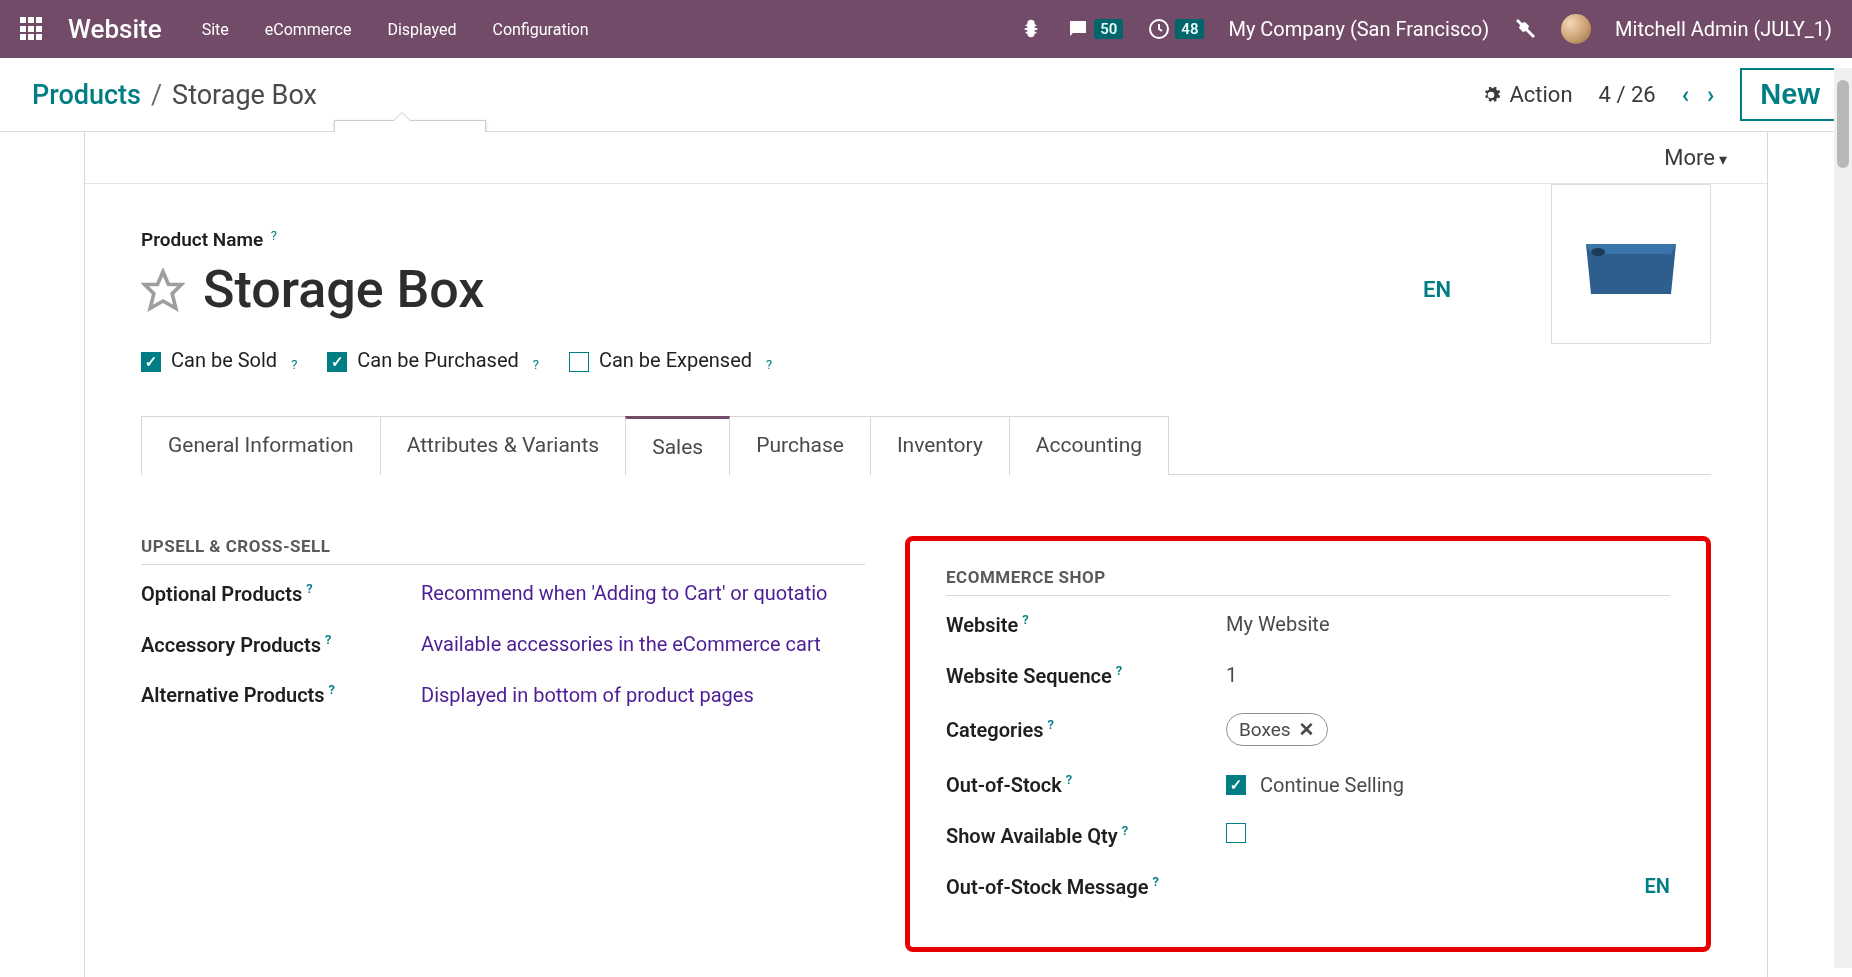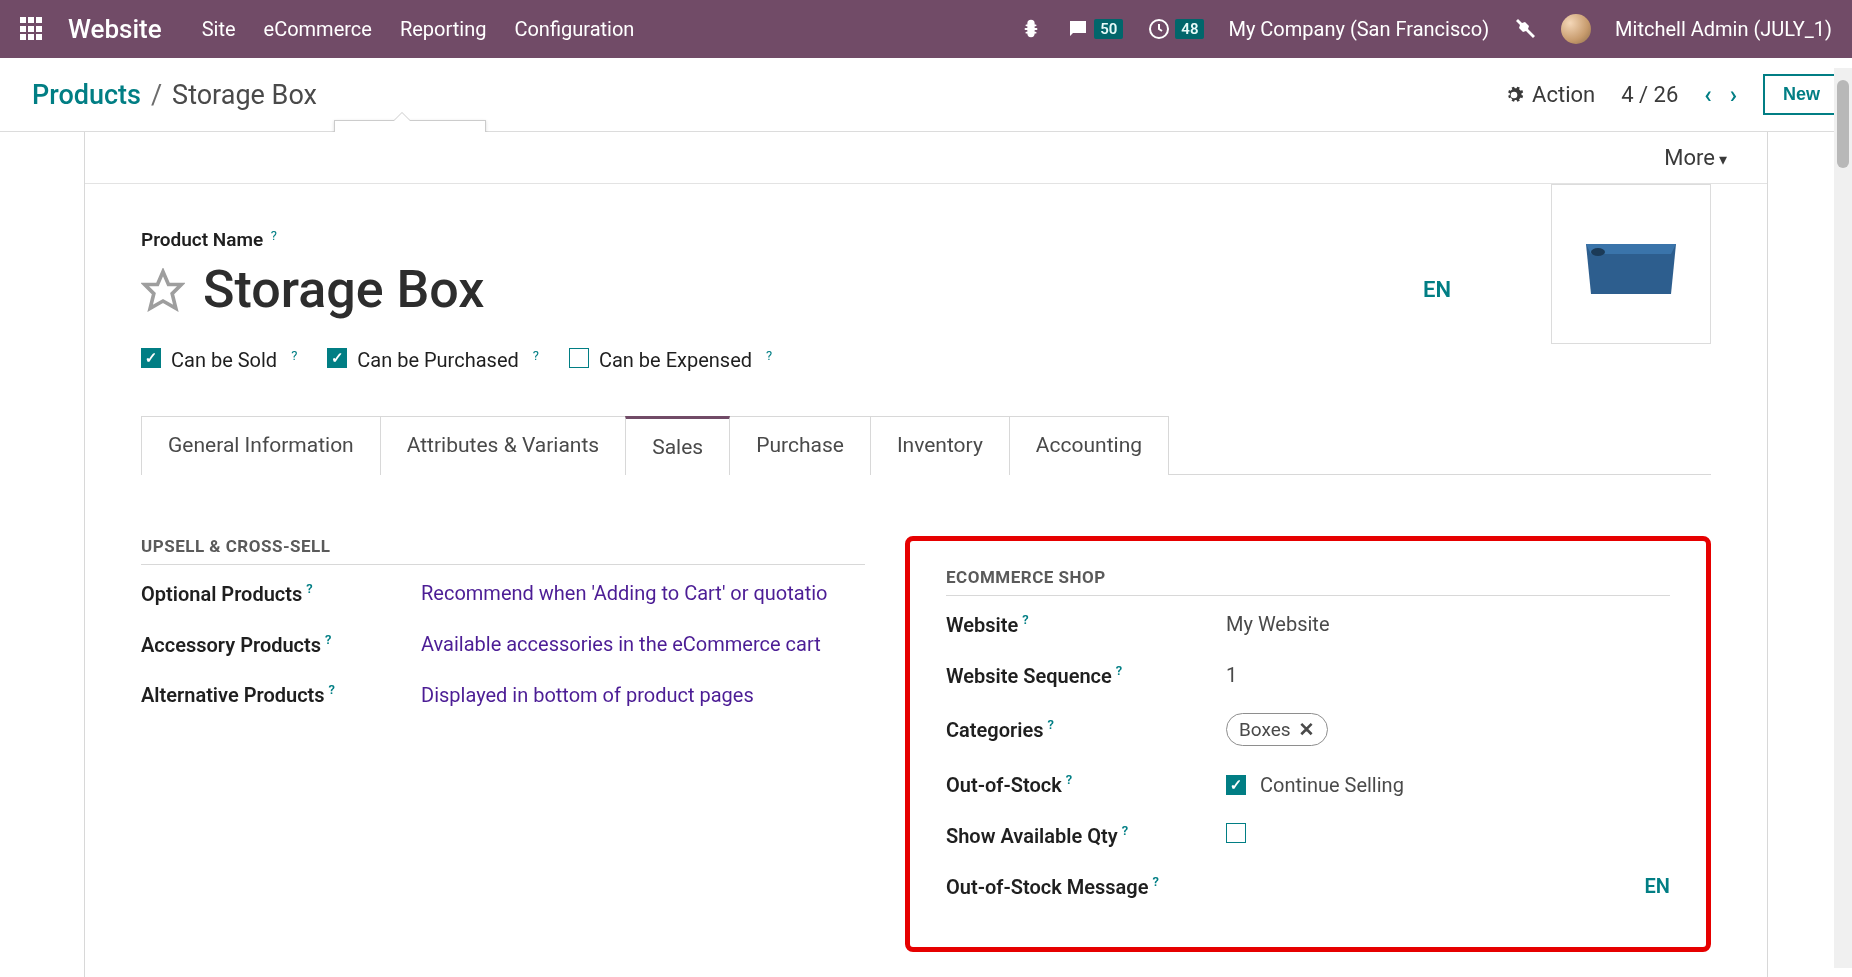--- a/index.html
+++ b/index.html
@@ -3,40 +3,40 @@
 <meta charset="utf-8">
 <style>
 * { margin: 0; padding: 0; box-sizing: border-box; }
 body { font-family: -apple-system, BlinkMacSystemFont, 'Segoe UI', Roboto, Helvetica, Arial, sans-serif; font-size: 14px; color: #1f1f1f; background: #fff; width: 1852px; height: 977px; overflow: hidden; }
 
 
 .navbar { display:flex; align-items:center; height:58px; background:#714b67; color:#fff; padding:0 20px; font-size:20px; }
 .navbar .apps-icon { width:24px; height:24px; display:flex; flex-wrap:wrap; gap:2px; margin-right:24px; }
 .navbar .apps-icon span { width:6px; height:6px; background:#fff; }
 .navbar .brand { font-size:26px; font-weight:500; margin-right:40px; }
-.navbar .menu { display:flex; gap:28px; font-size:20px; }
+.navbar .menu { display:flex; gap:36px; font-size:16px; }
 .navbar .menu div { cursor:pointer; }
 .navbar .spacer { flex:1; }
 .navbar .right { display:flex; align-items:center; gap:24px; font-size:20px; }
 .badge { background:#01666b; color:#e6faf8; font-size:15px; font-weight:600; padding:1px 6px; border-radius:2px; margin-left:4px; }
 .avatar { width:30px; height:30px; border-radius:50%; background: radial-gradient(circle at 30% 30%, #f4d7b8 0%, #c79b6d 60%, #8a6a48 100%); display:inline-block; }
 
 
 .controlbar { display:flex; align-items:center; height:74px; padding:0 12px 0 32px; border-bottom:1px solid #dcdcdc; position:relative; }
 .breadcrumb { font-size:27px; display:flex; align-items:center; gap:10px; }
 .breadcrumb .root { color:#017e84; font-weight:500; }
 .breadcrumb .sep { color:#6c6c6c; }
 .breadcrumb .leaf { color:#4a4a4a; }
 .controlbar .right { margin-left:auto; display:flex; align-items:center; gap:26px; }
 .action-btn { display:flex; align-items:center; gap:8px; font-size:22px; color:#3a3a3a; cursor:pointer; }
 .gear { width:20px; height:20px; }
 .pager { font-size:22px; color:#3a3a3a; }
 .pager-arrows { display:flex; gap:18px; }
 .pager-arrows span { font-size:24px; color:#017e84; cursor:pointer; font-weight:600; }
-.new-btn { border:2px solid #017e84; color:#017e84; background:#fff; font-size:18px; font-weight:600; padding:8px 18px; cursor:pointer; }
+.new-btn { border:2px solid #017e84; color:#017e84; background:#fff; font-size:29px; font-weight:600; padding:8px 18px; cursor:pointer; }
 
 
 .tooltip { position:absolute; left:334px; top:120px; background:#fff; border:1px solid #ccc; padding:8px 14px; font-size:19px; color:#3a3a3a; box-shadow:0 1px 3px rgba(0,0,0,0.15); }
 .tooltip::before { content:''; position:absolute; top:-9px; left:58px; border-left:9px solid transparent; border-right:9px solid transparent; border-bottom:9px solid #ccc; }
 .tooltip::after { content:''; position:absolute; top:-8px; left:59px; border-left:8px solid transparent; border-right:8px solid transparent; border-bottom:8px solid #fff; }
 
 
 .sheet { margin:0 84px 0 84px; border-left:1px solid #d8d8d8; border-right:1px solid #d8d8d8; background:#fff; min-height:800px; position:relative; }
 .sheet-header { display:flex; justify-content:flex-end; align-items:center; height:52px; border-bottom:1px solid #e3e3e3; padding-right:40px; }
 .more-btn { font-size:22px; color:#3a3a3a; cursor:pointer; }
@@ -49,21 +49,21 @@
 .title-row { display:flex; align-items:center; gap:18px; margin-top:8px; }
 .star { width:44px; height:44px; color:#9e9e9e; cursor:pointer; }
 .title { font-size:52px; font-weight:500; color:#2d2d2d; }
 .en-lang { color:#017e84; font-size:22px; font-weight:600; margin-left:auto; margin-right:260px; cursor:pointer; }
 .prod-img { position:absolute; right:56px; top:52px; width:160px; height:160px; border:1px solid #dcdcdc; display:flex; align-items:center; justify-content:center; }
 
 .check-row { display:flex; gap:30px; margin-top:28px; align-items:center; font-size:20px; }
 .cb { width:20px; height:20px; border:1px solid #017e84; background:#fff; display:inline-flex; align-items:center; justify-content:center; cursor:pointer; flex-shrink:0; }
 .cb.checked { background:#017e84; color:#fff; }
 .cb.checked::after { content:'✓'; font-size:15px; font-weight:bold; }
-.check-item { display:flex; align-items:flex-start; gap:10px; }
+.check-item { display:flex; align-items:flex-end; gap:10px; }
 
 
 .tabs { display:flex; margin-top:44px; border-bottom:1px solid transparent; }
 .tab { border:1px solid #d8d8d8; border-bottom:none; padding:16px 26px; font-size:21px; color:#4a4a4a; background:#fff; cursor:pointer; margin-right:-1px; }
 .tab.active { border-top:3px solid #714b67; position:relative; z-index:2; }
 .tabs::after { content:''; flex:1; border-bottom:1px solid #d8d8d8; }
 
 
 .form-cols { display:flex; gap:0; margin-top:60px; }
 .col { flex:1; }
@@ -96,21 +96,21 @@
       <span></span>
       <span></span>
       <span></span>
       <span></span>
       <span></span>
   </div>
   <div class="brand">Website</div>
   <div class="menu">
     <div>Site</div>
     <div>eCommerce</div>
-    <div>Reporting</div>
+    <div>Displayed</div>
     <div>Configuration</div>
   </div>
   <div class="spacer"></div>
   <div class="right">
     <svg width="22" height="22" viewBox="0 0 24 24" fill="#fff">
         <path d="M12 2a4 4 0 0 1 4 4v1h1a1 1 0 1 1 0 2h-1v2h2a1 1 0 1 1 0 2h-2v2h1a1 1 0 1 1 0 2h-1a4 4 0 0 1-8 0H7a1 1 0 1 1 0-2h1v-2H6a1 1 0 1 1 0-2h2V9H7a1 1 0 1 1 0-2h1V6a4 4 0 0 1 4-4z"></path>
       </svg>
     <div style="display:flex;align-items:center;">
       <svg width="24" height="24" viewBox="0 0 24 24" fill="#fff">
           <path d="M4 4h16v12H7l-3 3V4z"></path>

